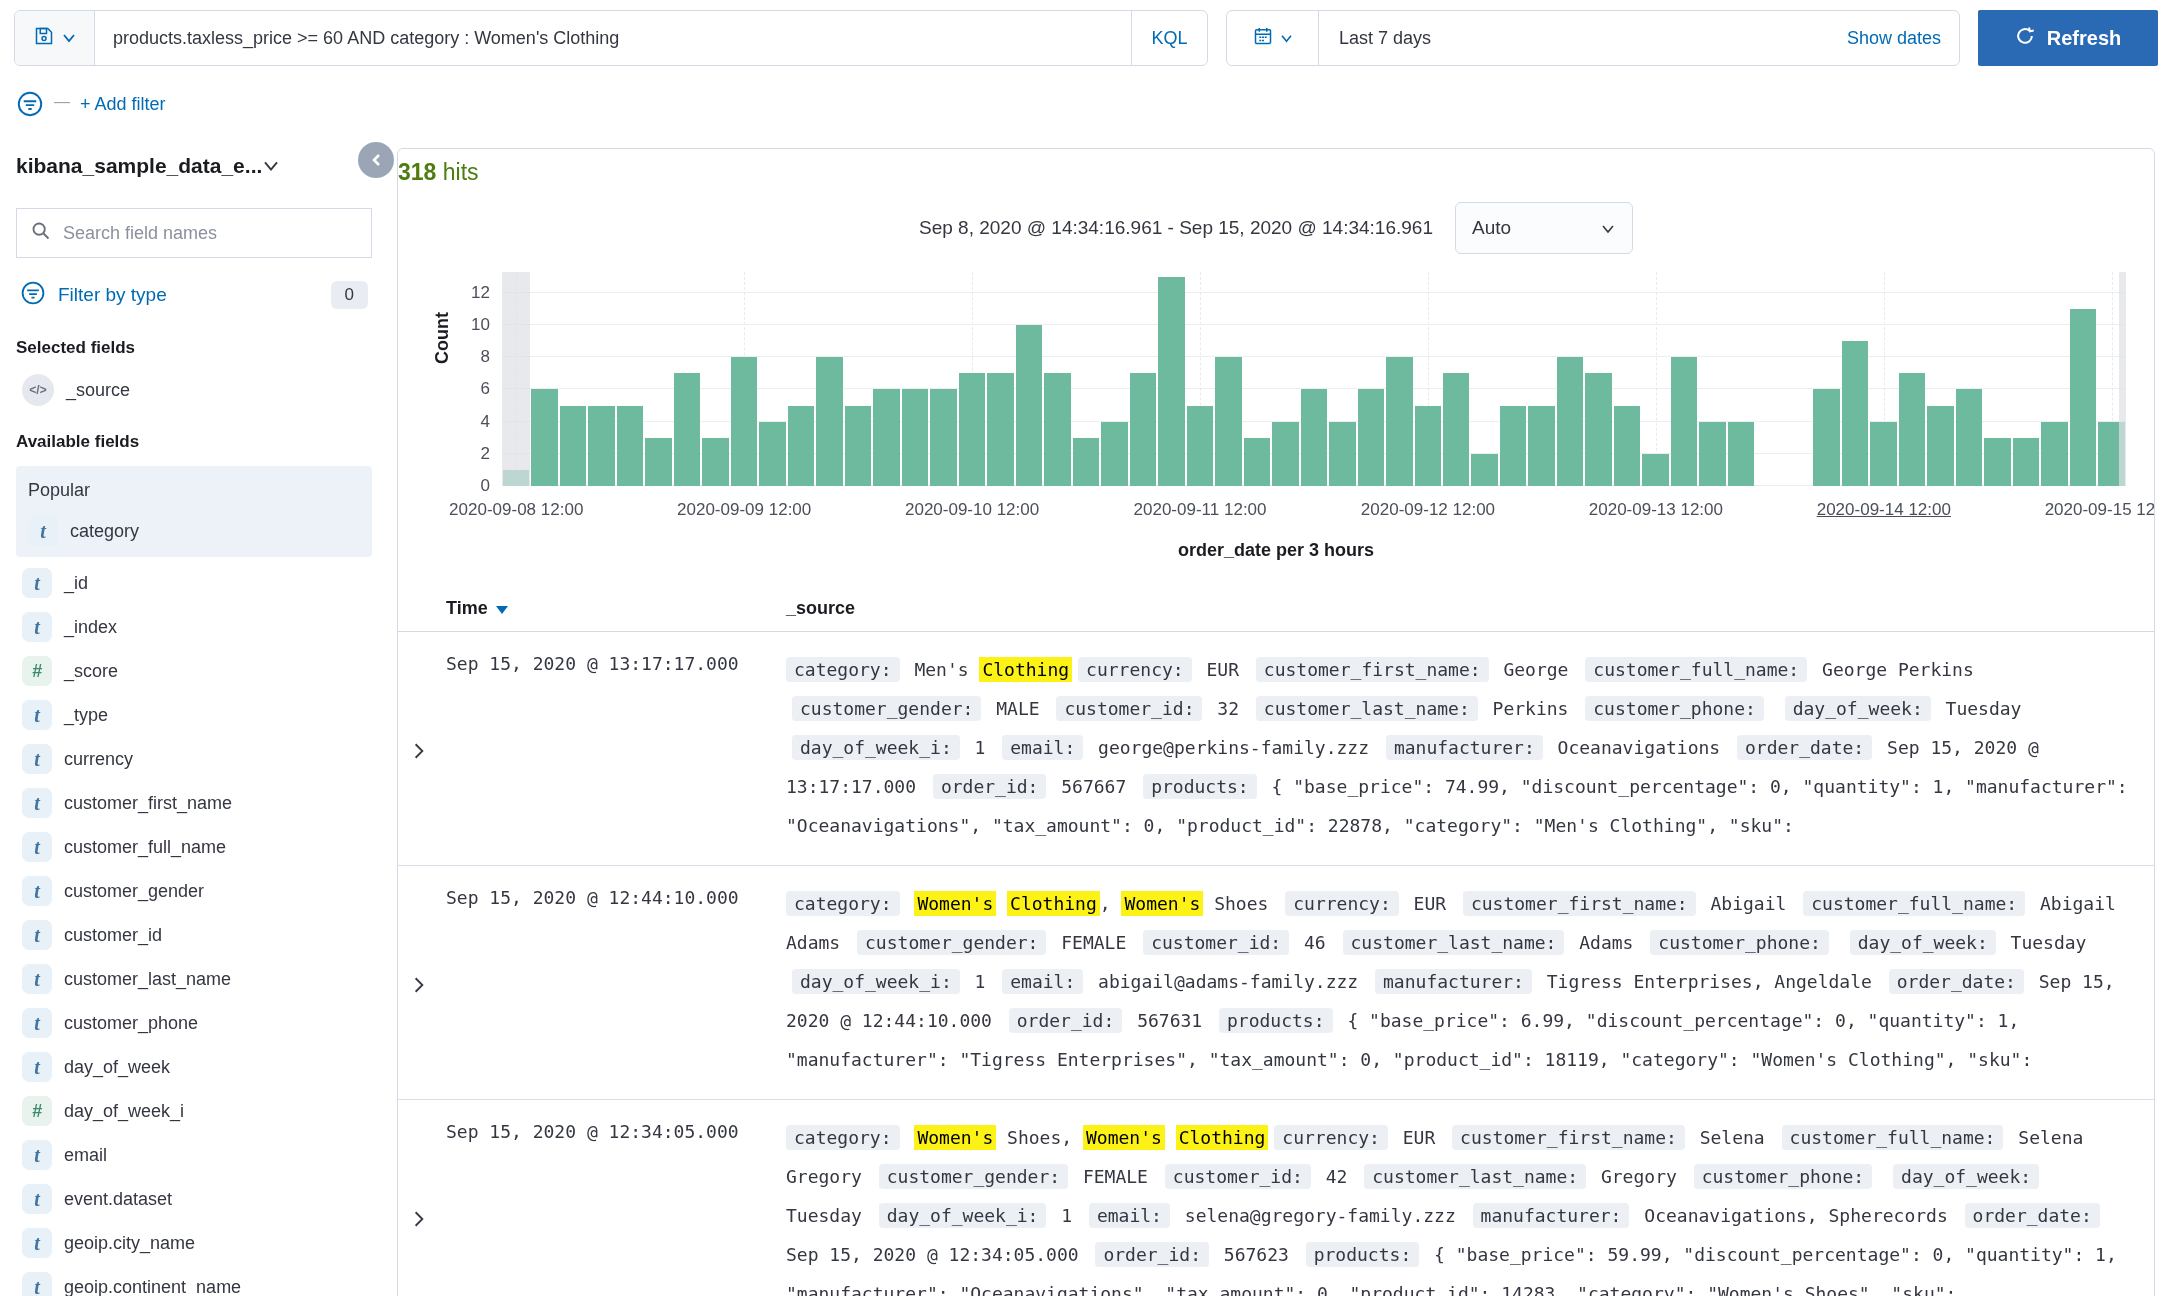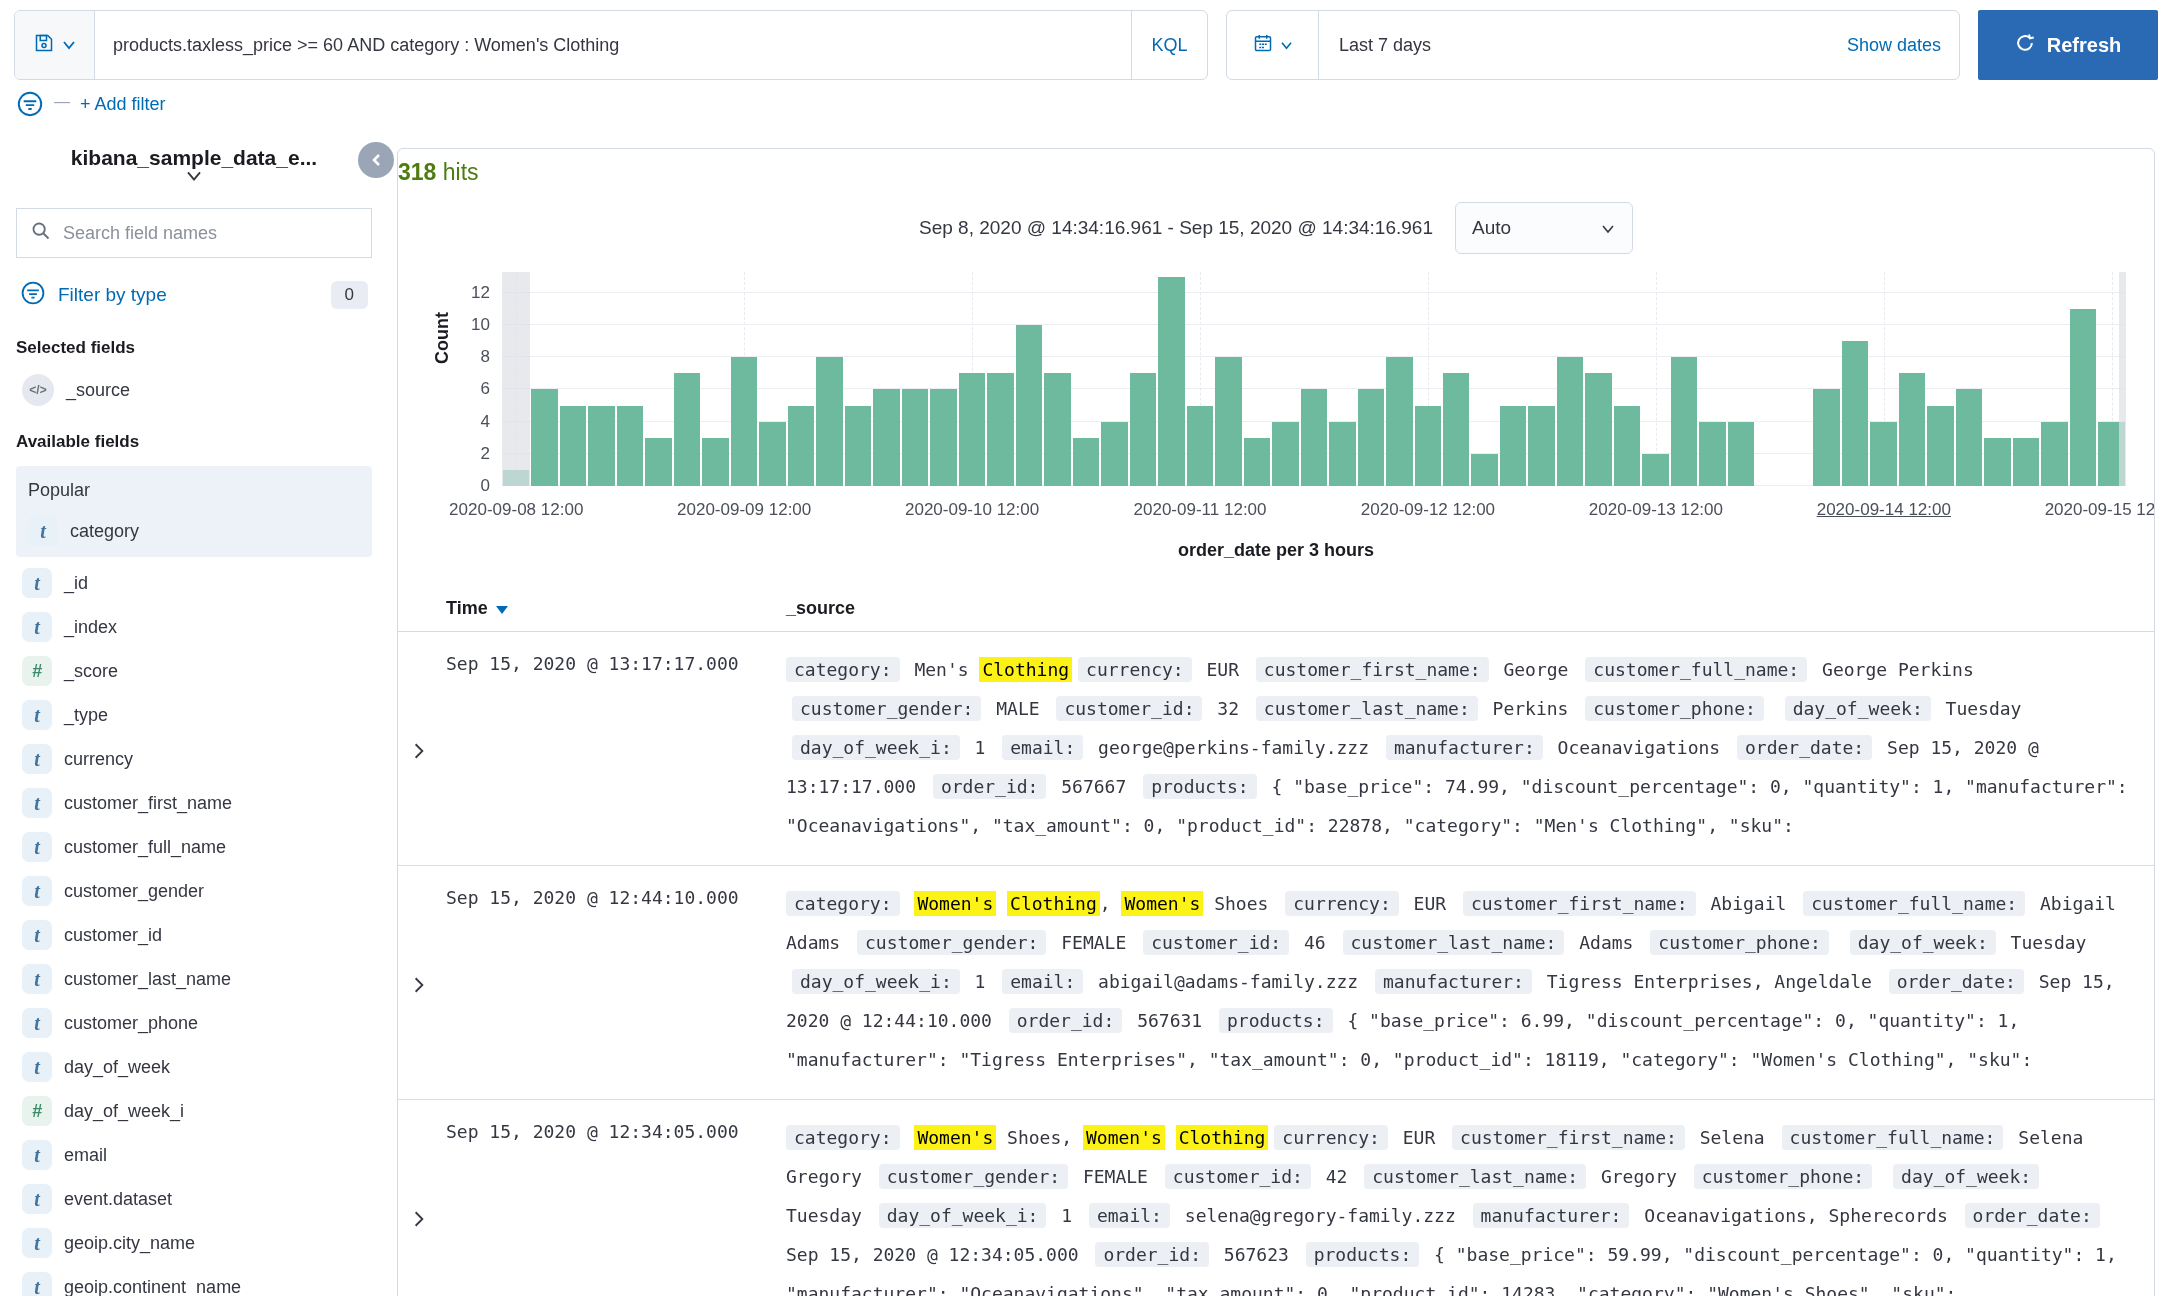--- a/index.html
+++ b/index.html
@@ -6,39 +6,39 @@
   html,body { width: 2174px; height: 1296px; overflow: hidden; }
   body {
     font-family: "Liberation Sans", sans-serif;
     background: #ffffff;
     color: #343741;
     position: relative;
   }
   .mono { font-family: "DejaVu Sans Mono", monospace; }
 
   
-  .topbar { position: absolute; top: 10px; left: 14px; right: 16px; height: 70px; display: flex; gap: 18px; }
+  .topbar { position: absolute; top: 10px; left: 14px; right: 16px; height: 56px; display: flex; gap: 18px; }
   .query-group { flex: 1; display: flex; border: 1px solid #d3dae6; border-radius: 6px; background: #fff; overflow: hidden; }
   .save-seg { width: 80px; display: flex; align-items: center; justify-content: center; gap: 8px; background: #f6f8fa; border-right: 1px solid #d3dae6; cursor: pointer; }
   .query-input { flex: 1; display: flex; align-items: center; padding: 0 18px; font-size: 18px; color: #343741; }
   .kql-seg { width: 76px; display: flex; align-items: center; justify-content: center; border-left: 1px solid #d3dae6; color: #006BB4; font-size: 18px; cursor: pointer; }
   .date-group { width: 734px; display: flex; align-items: center; border: 1px solid #d3dae6; border-radius: 6px; background: #fff; }
   .cal-seg { width: 92px; height: 100%; display: flex; align-items: center; justify-content: center; gap: 7px; border-right: 1px solid #d3dae6; cursor: pointer; }
   .date-value { flex: 1; padding-left: 20px; font-size: 18px; color: #343741; }
   .show-dates { padding-right: 18px; color: #006BB4; font-size: 18px; cursor: pointer; white-space: nowrap; }
   .refresh-btn { width: 180px; background: #2a6ab5; border-radius: 2px; display: flex; align-items: center; justify-content: center; gap: 12px; color: #fff; font-size: 20px; font-weight: bold; cursor: pointer; border: none; }
 
   
   .filter-row { position: absolute; top: 86px; left: 16px; display: flex; align-items: center; gap: 10px; height: 36px; }
   .filter-dash { color: #98a2b3; font-size: 16px; margin-top: -4px; }
   .add-filter { color: #006BB4; font-size: 18px; cursor: pointer; }
 
   
   .sidebar { position: absolute; top: 146px; left: 16px; width: 356px; }
-  .sb-head { display: flex; align-items: center; gap: 0; height: 40px; flex-direction: column; }
+  .sb-head { display: flex; align-items: center; gap: 0; height: 40px; }
   .sb-title { font-size: 21px; font-weight: bold; color: #1a1c21; white-space: nowrap; overflow: hidden; }
   .collapse-btn { position: absolute; left: 342px; top: -4px; width: 36px; height: 36px; border-radius: 50%; background: #9aa5b5; display: flex; align-items: center; justify-content: center; cursor: pointer; }
   .search-box { margin-top: 22px; height: 50px; border: 1px solid #d3dae6; border-radius: 0; background: #fff; display: flex; align-items: center; padding: 0 14px; gap: 12px; }
   .search-box input { border: none; outline: none; font-size: 18px; width: 100%; color: #343741; font-family: "Liberation Sans", sans-serif; }
   .search-box input::placeholder { color: #8b919c; }
   .type-filter { margin-top: 14px; height: 46px; display: flex; align-items: center; gap: 12px; padding: 0 4px; }
   .type-filter .tf-label { color: #006BB4; font-size: 19px; cursor: pointer; }
   .tf-badge { margin-left: auto; background: #e9edf3; border-radius: 6px; padding: 4px 14px; font-size: 17px; color: #343741; }
   .sb-section { margin-top: 20px; font-size: 17px; font-weight: bold; color: #1a1c21; }
   .field-item { display: flex; align-items: center; gap: 12px; height: 44px; padding: 0 6px; cursor: pointer; border-radius: 4px; }

